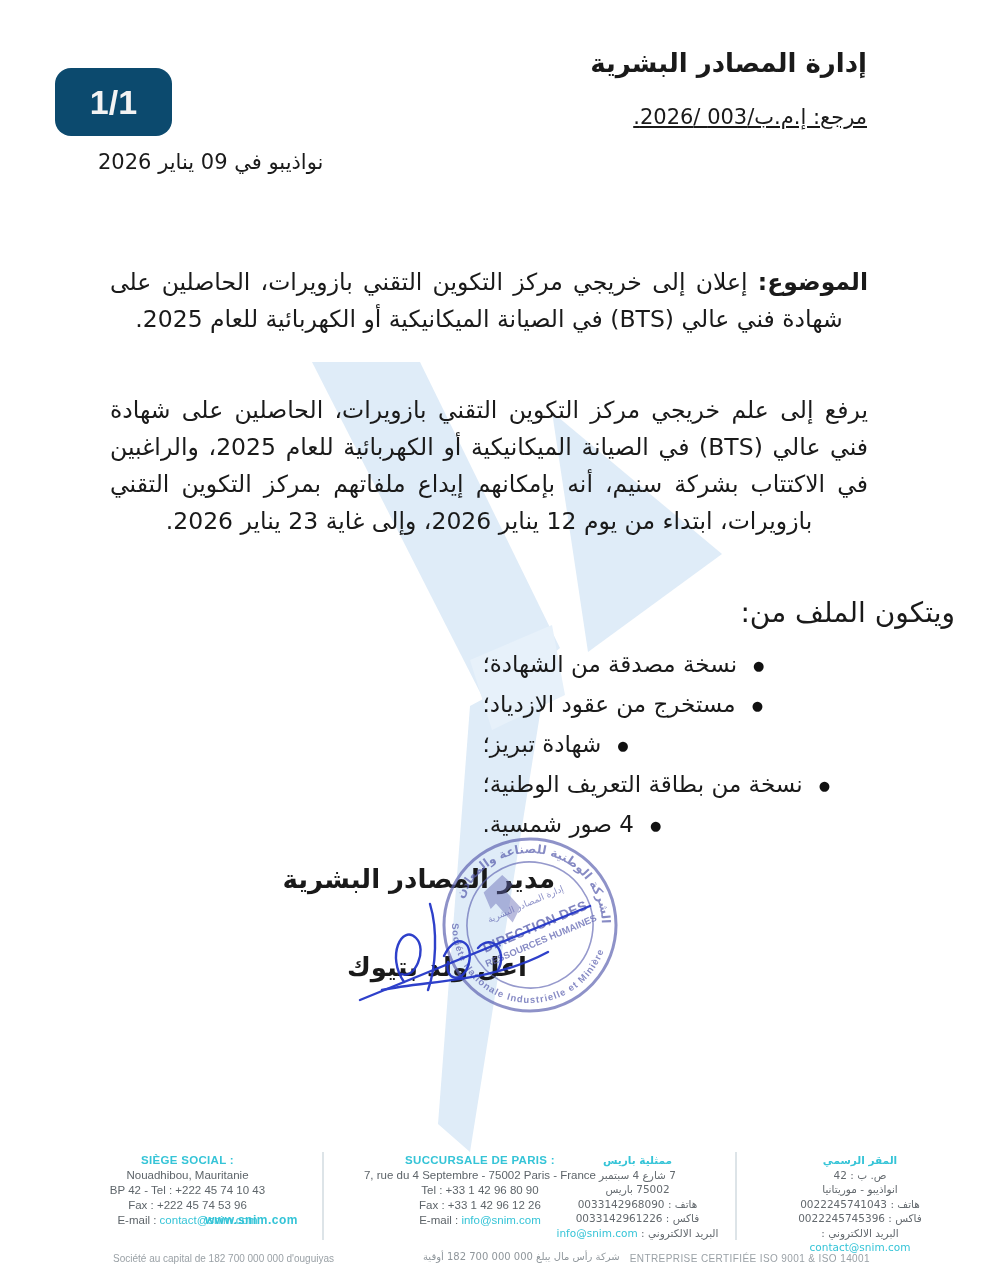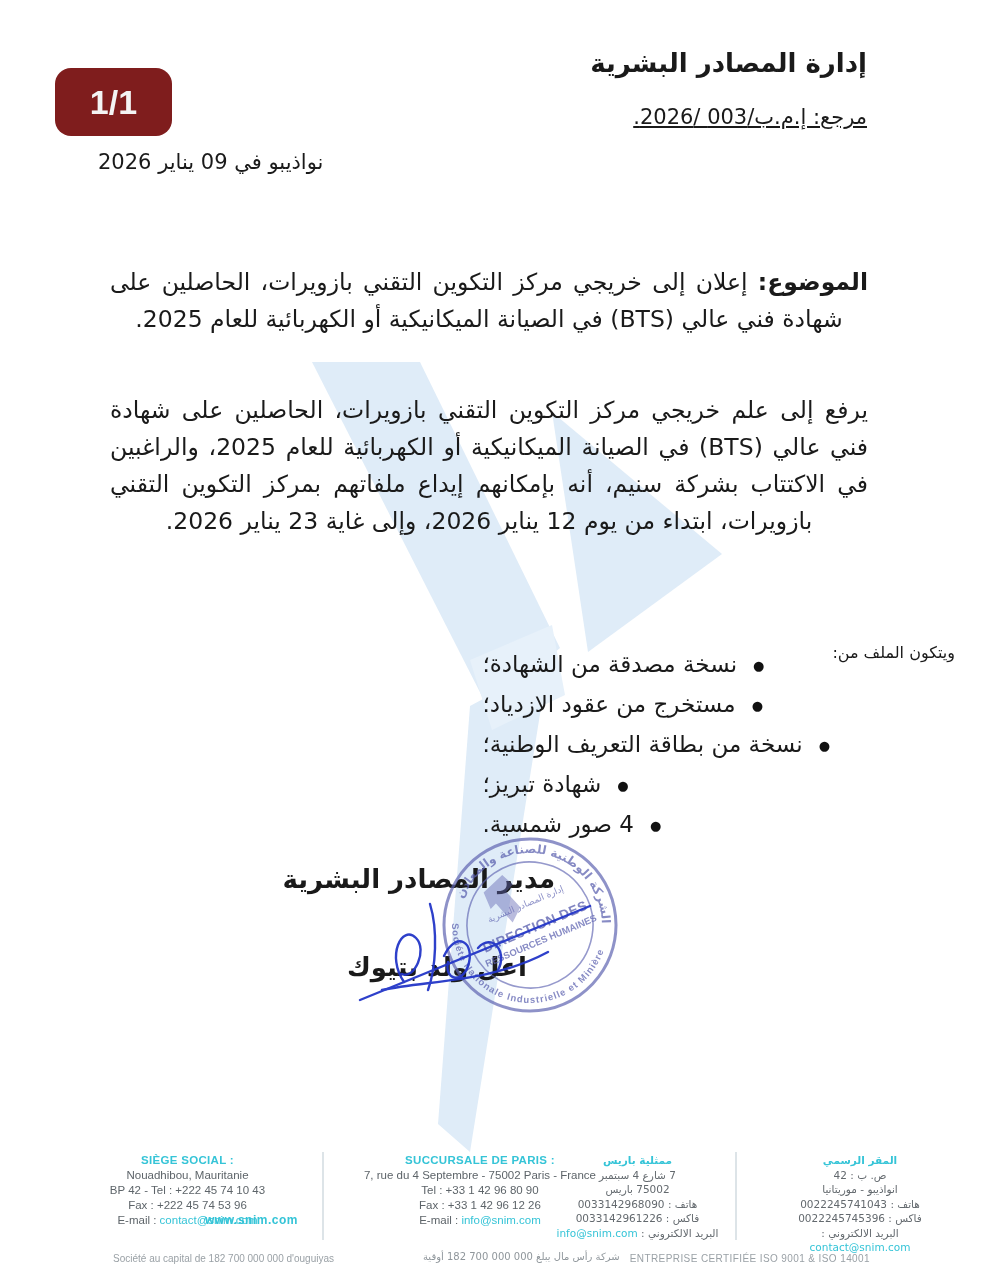--- a/index.html
+++ b/index.html
@@ -3,35 +3,35 @@
 <meta charset="utf-8">
 <style>
   html,body{margin:0;padding:0;background:#ffffff;}
   .page{position:relative;width:985px;height:1280px;background:#ffffff;overflow:hidden;
         font-family:"DejaVu Sans",sans-serif;color:#1a1a1a;}
   .abs{position:absolute;}
   .ar{direction:rtl;unicode-bidi:plaintext;}
   
   .watermark{left:0;top:0;width:985px;height:1280px;z-index:0;}
   
-  .badge{left:55px;top:68px;width:117px;height:68px;background:#7f1d1d;border-radius:16px;
+  .badge{left:55px;top:68px;width:117px;height:68px;background:#0c4a6e;border-radius:16px;
          display:flex;align-items:center;justify-content:center;color:#f3f3f3;
          font-family:"Liberation Sans",sans-serif;font-size:34px;font-weight:bold;z-index:2;}
   .dept{right:118px;top:48px;font-size:26px;font-weight:bold;z-index:2;}
   .ref{right:118px;top:105px;font-size:21px;z-index:2;text-decoration:underline;}
   .date{left:98px;top:150px;font-size:21px;z-index:2;}
   .title{left:0;right:0;top:204px;text-align:center;font-size:37px;font-weight:bold;
          color:#1f6fc0;z-index:2;}
   
   .subject{left:110px;right:117px;top:264px;font-size:23.5px;line-height:37px;direction:rtl;
            text-align:justify;text-align-last:center;z-index:2;}
   .subject b{font-weight:bold;}
   .bodytext{left:110px;right:117px;top:392px;font-size:23.5px;line-height:37px;direction:rtl;
             text-align:justify;text-align-last:center;z-index:2;}
-  .fileintro{right:30px;top:596px;font-size:16px;direction:rtl;z-index:2;margin-top:47px;}
+  .fileintro{right:30px;top:596px;font-size:28px;direction:rtl;z-index:2;}
   .filelist{right:155px;top:644px;margin:0;padding:0;list-style:none;direction:rtl;
             font-size:23px;z-index:2;}
   .filelist li{height:40px;line-height:40px;text-align:left;margin-left:30px;}
   .filelist li::before{content:"●";font-size:13px;vertical-align:2px;margin-left:16px;color:#111;}
   
   .sigtitle{right:430px;top:864px;font-size:26px;font-weight:bold;z-index:2;}
   .signame{right:458px;top:952px;font-size:26px;font-weight:bold;z-index:2;}
   .sigsvg{left:352px;top:886px;z-index:4;}
   .stampsvg{left:438px;top:833px;z-index:3;opacity:.88;}
   
@@ -74,22 +74,22 @@
   <div class="abs subject">
     <b>الموضوع:</b><span> إعلان إلى خريجي مركز التكوين التقني بازويرات، الحاصلين على شهادة فني عالي (BTS) في الصيانة الميكانيكية أو الكهربائية للعام 2025.</span>
   </div>
 
   <div class="abs bodytext">يرفع إلى علم خريجي مركز التكوين التقني بازويرات، الحاصلين على شهادة فني عالي (BTS) في الصيانة الميكانيكية أو الكهربائية للعام 2025، والراغبين في الاكتتاب بشركة سنيم، أنه بإمكانهم إيداع ملفاتهم بمركز التكوين التقني بازويرات، ابتداء من يوم 12 يناير 2026، وإلى غاية 23 يناير 2026.</div>
 
   <div class="abs fileintro">ويتكون الملف من:</div>
   <ul class="abs filelist">
     <li>نسخة مصدقة من الشهادة؛</li>
     <li>مستخرج من عقود الازدياد؛</li>
+    <li>شهادة تبريز؛</li>
     <li>نسخة من بطاقة التعريف الوطنية؛</li>
-    <li>شهادة تبريز؛</li>
     <li>4 صور شمسية.</li>
   </ul>
 
   <div class="abs sigtitle ar">مدير المصادر البشرية</div>
   <div class="abs signame ar">اعل ولد بتيوك</div>
 
   <svg class="abs stampsvg" width="185" height="185" viewBox="0 0 185 185" xmlns="http://www.w3.org/2000/svg">
     <defs>
       <path id="arcTop" d="M 20 92 A 72 72 0 1 1 164 92"></path>
       <path id="arcBottom" d="M 14 92 A 78 78 0 0 0 170 92"></path>

